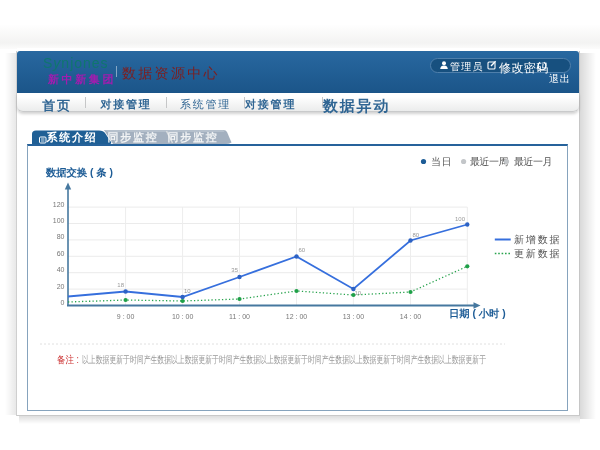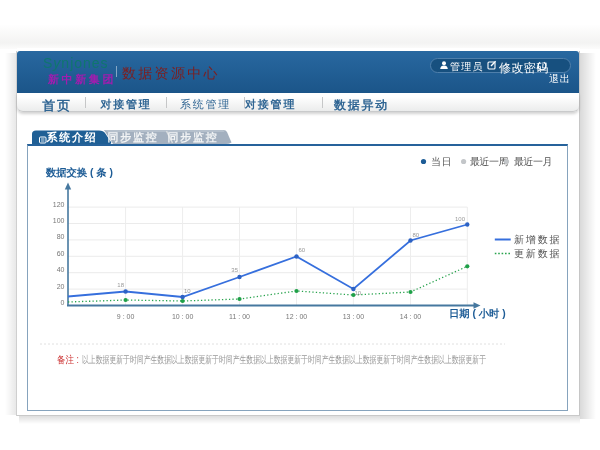--- a/index.html
+++ b/index.html
@@ -48,21 +48,21 @@
 
 <div class="a" style="left:17px;top:93px;width:562px;height:19px;background:linear-gradient(to bottom,#ffffff 20%,#ebecec);border-bottom:1px solid #c9cacb;border-radius:0 0 6px 6px;box-shadow:0 2px 3px rgba(0,0,0,0.18)"></div>
 <div class="a" style="left:29px;top:97px;width:56px;text-align:center;color:#2f6593;font-size:13px;font-weight:bold;letter-spacing:1.8px">首页</div>
 <div class="a" style="left:85px;top:97px;width:1px;height:11px;background:#c6c7c8"></div>
 <div class="a" style="left:86px;top:97px;width:80px;text-align:center;color:#2f6593;font-size:11px;font-weight:bold;letter-spacing:1.8px">对接管理</div>
 <div class="a" style="left:166px;top:97px;width:1px;height:11px;background:#c6c7c8"></div>
 <div class="a" style="left:167px;top:97px;width:77px;text-align:center;color:#2f6593;font-size:11px;font-weight:normal;letter-spacing:1.8px">系统管理</div>
 <div class="a" style="left:244px;top:97px;width:1px;height:11px;background:#c6c7c8"></div>
 <div class="a" style="left:245px;top:97px;width:77px;color:#2f6593;font-size:11px;font-weight:bold;letter-spacing:1.8px">对接管理</div>
 <div class="a" style="left:322px;top:97px;width:1px;height:11px;background:#c6c7c8"></div>
-<div class="a" style="left:323px;top:97px;width:77px;text-align:center;color:#2f6593;font-size:12px;font-weight:bold;letter-spacing:1.8px">数据异动</div>
+<div class="a" style="left:323px;top:97px;width:77px;text-align:left;color:#2f6593;font-size:15px;font-weight:bold;letter-spacing:1.8px">数据异动</div>
 
 <div class="a" style="left:27px;top:144px;width:541px;height:267px;border:1px solid #86a3bd;border-top:2px solid #26629b;background:#fff"></div>
 
 <svg class="a" style="left:27px;top:128px" width="240" height="17" viewBox="0 0 240 17">
   <path d="M77 2 L196.5 2 Q199 2 200 4 L204.5 14.5 Q202 16 199 16 L86 16 Z" fill="#a3b0bf"></path>
   <path d="M77 2 L196.5 2 L197.5 4 L81 4 Z" fill="#b5c0cc"></path>
   <line x1="139.5" y1="3" x2="145.5" y2="15" stroke="#d8dcdf" stroke-width="1.5"></line>
   <path d="M5 16 L5 6 Q5 2.5 9 2.5 L72 2.5 Q76.5 2.5 78 5 L84 14 Q85 16 82 16 Z" fill="#1f5f95"></path>
   <rect x="12.5" y="9" width="6.5" height="6" rx="1" fill="none" stroke="#fff" stroke-width="1"></rect>
   <line x1="14" y1="11" x2="17.5" y2="11" stroke="#fff" stroke-width="0.8"></line>

